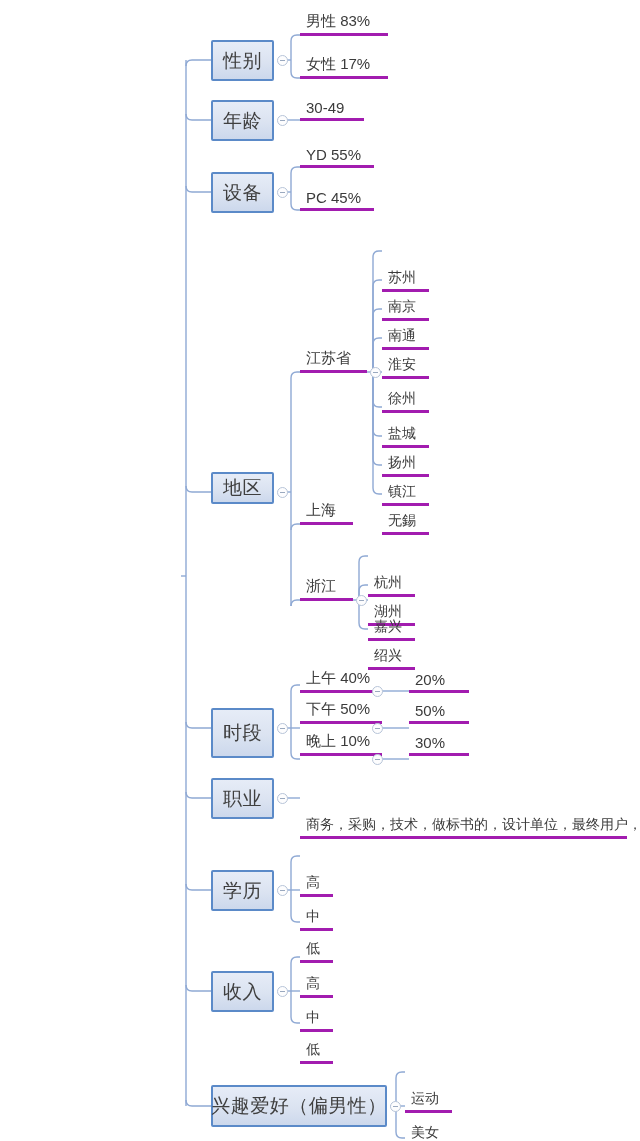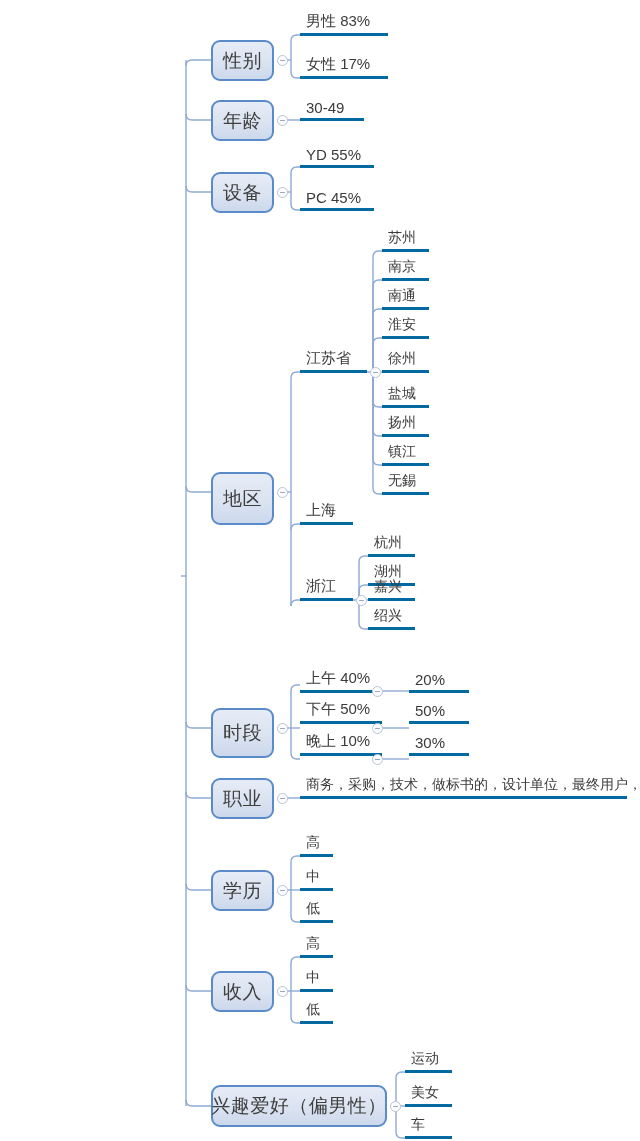--- a/index.html
+++ b/index.html
@@ -23,21 +23,21 @@
   }
   
   .node{
     position:absolute;
     box-sizing:border-box;
     display:flex;
     align-items:center;
     justify-content:center;
     background:linear-gradient(180deg,#e6ecf7 0%,#dbe3f1 55%,#ccd8ec 100%);
     border:2px solid #5b8ac8;
-    border-radius:9px;
+    border-radius:2px;
     color:#3f3f3f;
     font-size:19px;
     letter-spacing:.5px;
     white-space:nowrap;
     z-index:3;
   }
   .node.root{
     border-width:3px;
     border-color:#5186c9;
     border-radius:12px;
@@ -49,24 +49,24 @@
   
   .leaf{
     position:absolute;
     box-sizing:border-box;
     display:flex;
     align-items:flex-end;
     padding:0 4px 2px 6px;
     color:#3b3b3b;
     font-size:15px;
     white-space:nowrap;
-    border-bottom:3px solid #0369a1;
+    border-bottom:3px solid #a21caf;
     z-index:3;
   }
-  .leaf.small{font-size:14px;}
+  .leaf.small{font-size:14px;margin-top:40px;}
   
   .toggle{
     position:absolute;
     width:11px;height:11px;
     box-sizing:border-box;
     border:1px solid #b7c4d8;
     border-radius:50%;
     background:#fdfdfe;
     z-index:4;
   }
@@ -211,21 +211,21 @@
     <span>设备</span>
   </div>
   <div class="toggle" style="left:277px;top:187px;"></div>
   <div class="leaf" style="left:300px;top:146px;width:74px;height:22px;">
     <span>YD 55%</span>
   </div>
   <div class="leaf" style="left:300px;top:189px;width:74px;height:22px;">
     <span>PC 45%</span>
   </div>
 
-  <div class="node" style="left:211px;top:472px;width:63px;height:53px;">
+  <div class="node" style="left:211px;top:472px;width:63px;height:32px;">
     <span>地区</span>
   </div>
   <div class="toggle" style="left:277px;top:487px;"></div>
 
   <div class="leaf" style="left:300px;top:351px;width:67px;height:22px;">
     <span>江苏省</span>
   </div>
   <div class="toggle" style="left:370px;top:367px;"></div>
   <div class="leaf small" style="left:382px;top:230px;width:47px;height:22px;">
     <span>苏州</span>

